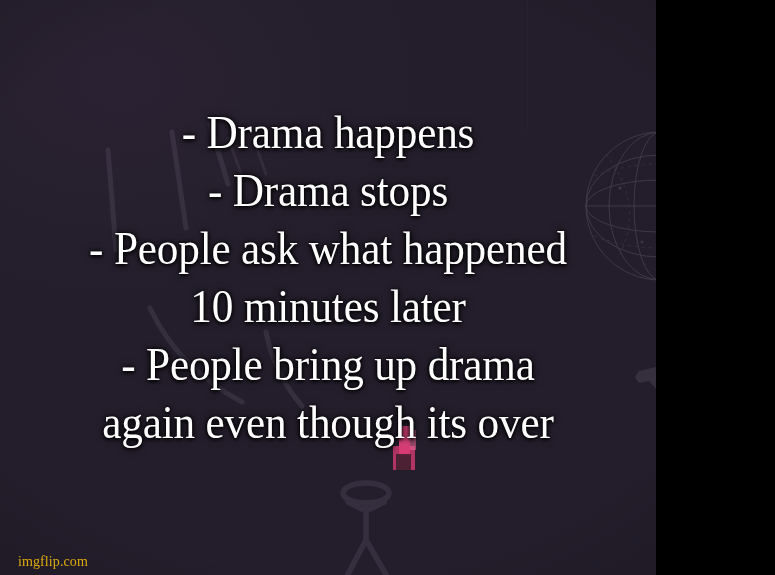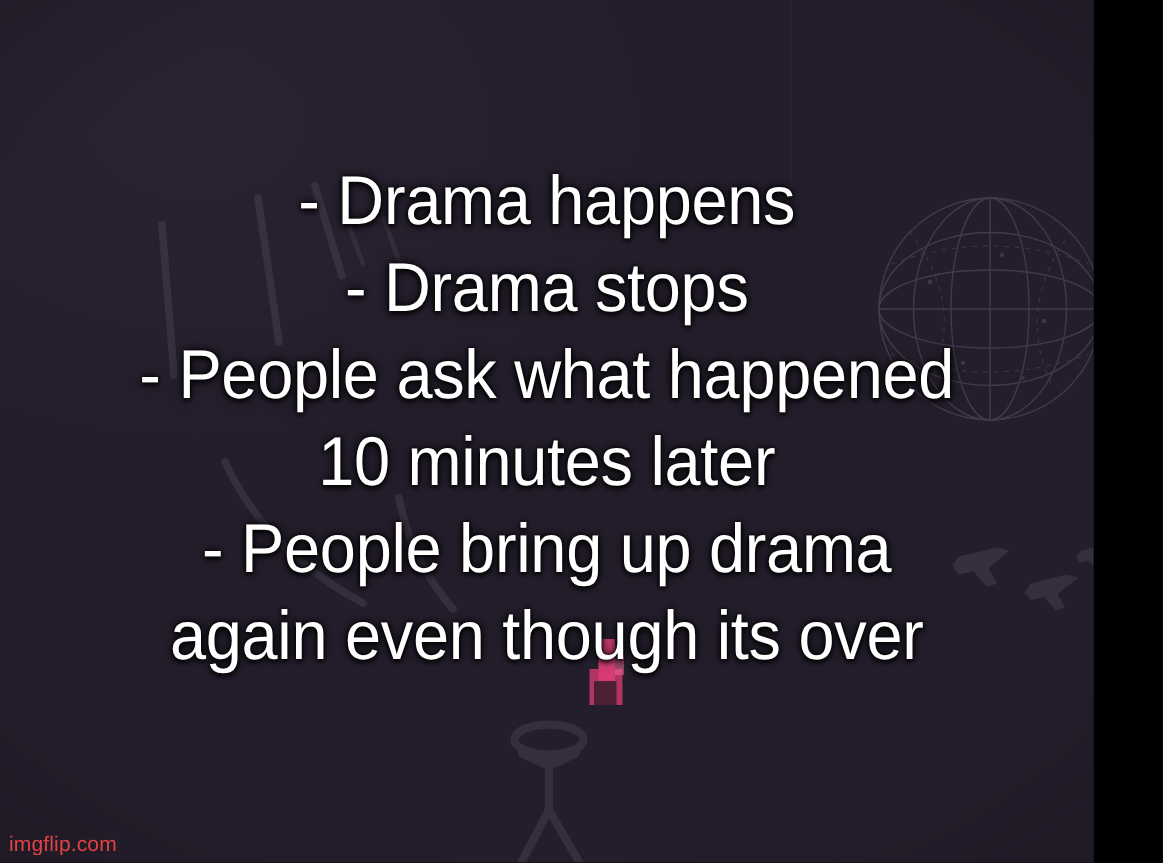--- a/index.html
+++ b/index.html
@@ -2,25 +2,25 @@
 <html><head>
 <meta charset="utf-8">
 <style>
   html, body {
     margin: 0;
     padding: 0;
     background: #000;
   }
   #meme {
     position: relative;
-    width: 729px;
+    width: 656px;
     height: 575px;
     overflow: hidden;
     background: #2a2230;
-    font-family: Liberation Sans, sans-serif;
+    font-family: Liberation Serif, serif;
   }
 
   
   .bg-base {
     position: absolute;
     inset: 0;
     background:
       radial-gradient(ellipse 420px 300px at 18% 14%, rgba(42,34,50,1) 0%, rgba(36,30,44,1) 70%),
       linear-gradient(115deg, #272030 0%, #2b2333 45%, #241e2c 100%);
   }
@@ -111,25 +111,25 @@
       0 0 2px rgba(0,0,0,0.95),
       0 0 5px rgba(0,0,0,0.85),
       0 0 9px rgba(0,0,0,0.62),
       0 2px 4px rgba(0,0,0,0.70);
   }
   .caption .line { display: block; }
 
   
   .watermark {
     position: absolute;
-    left: 6px;
+    left: 18px;
     bottom: 5px;
     font-size: 14px;
     line-height: 16px;
-    color: #ef4444;
+    color: #eab308;
     letter-spacing: 0.1px;
     opacity: 0.95;
   }
 </style>
 </head>
 <body>
 
 <div id="meme">
 
   <div class="bg-base"></div>

